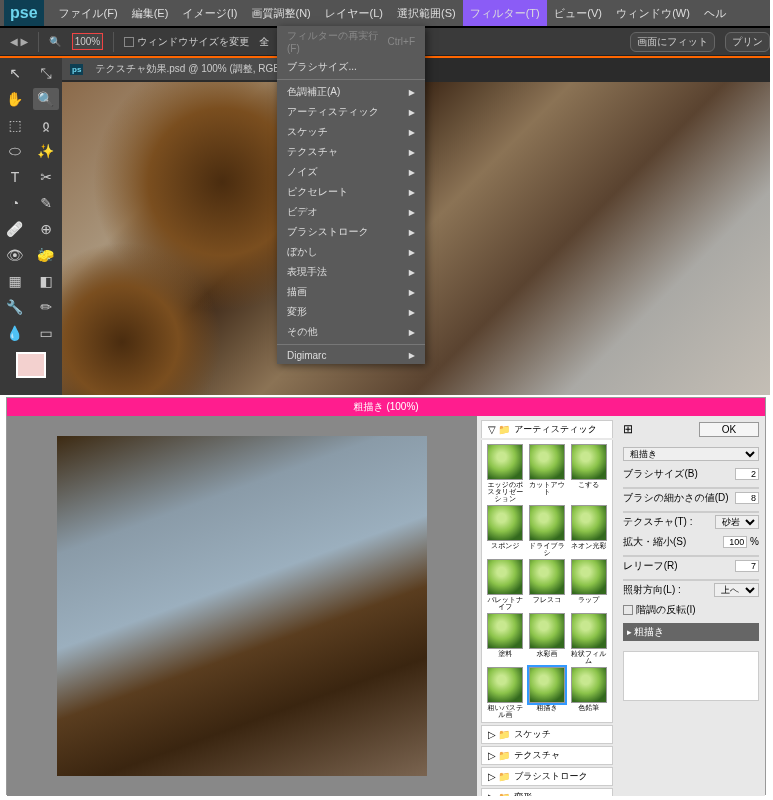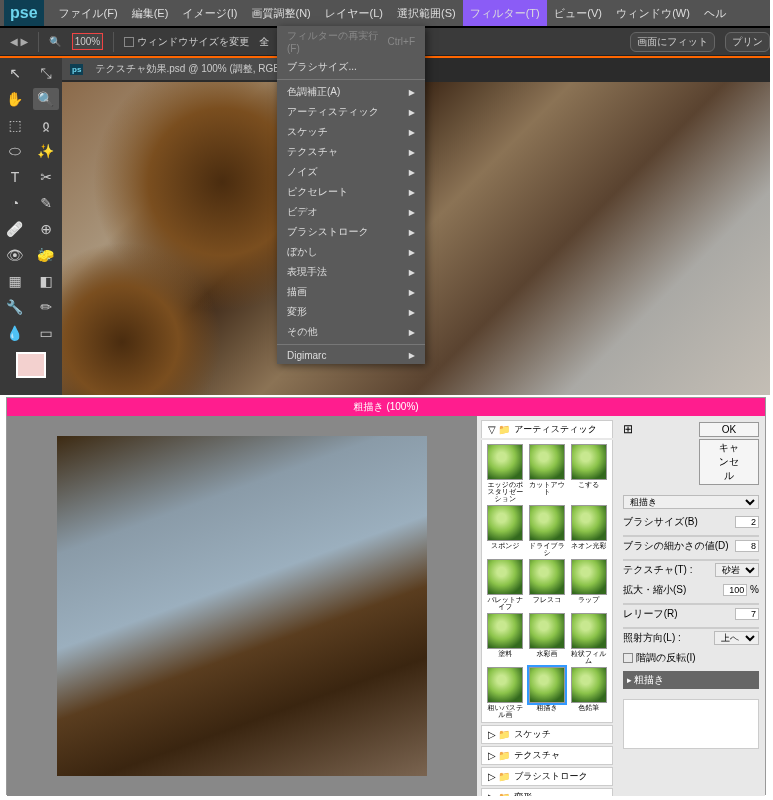--- a/index.html
+++ b/index.html
@@ -264,21 +264,20 @@
         </div>
         <div class="cat"><span>▷</span><span style="color:#d4a040">📁</span> スケッチ</div>
         <div class="cat"><span>▷</span><span style="color:#d4a040">📁</span> テクスチャ</div>
         <div class="cat"><span>▷</span><span style="color:#d4a040">📁</span> ブラシストローク</div>
         <div class="cat"><span>▷</span><span style="color:#d4a040">📁</span> 変形</div>
       </div>
     <div class="g-right">
       <div class="g-btns">
         <span style="float:left;font-size:12px">⊞</span>
         <div class="g-btn">OK</div><br>
-        <div class="g-btn">キャンセル</div>
       </div>
       <div class="ctrl">
           <select style="width:100%"><option>粗描き</option></select>
         </div>
       <div class="ctrl">
           <span>ブラシサイズ(B)</span>
           <input type="text" value="2" style="">
         </div>
       <div class="slider"></div>
       <div class="ctrl">

